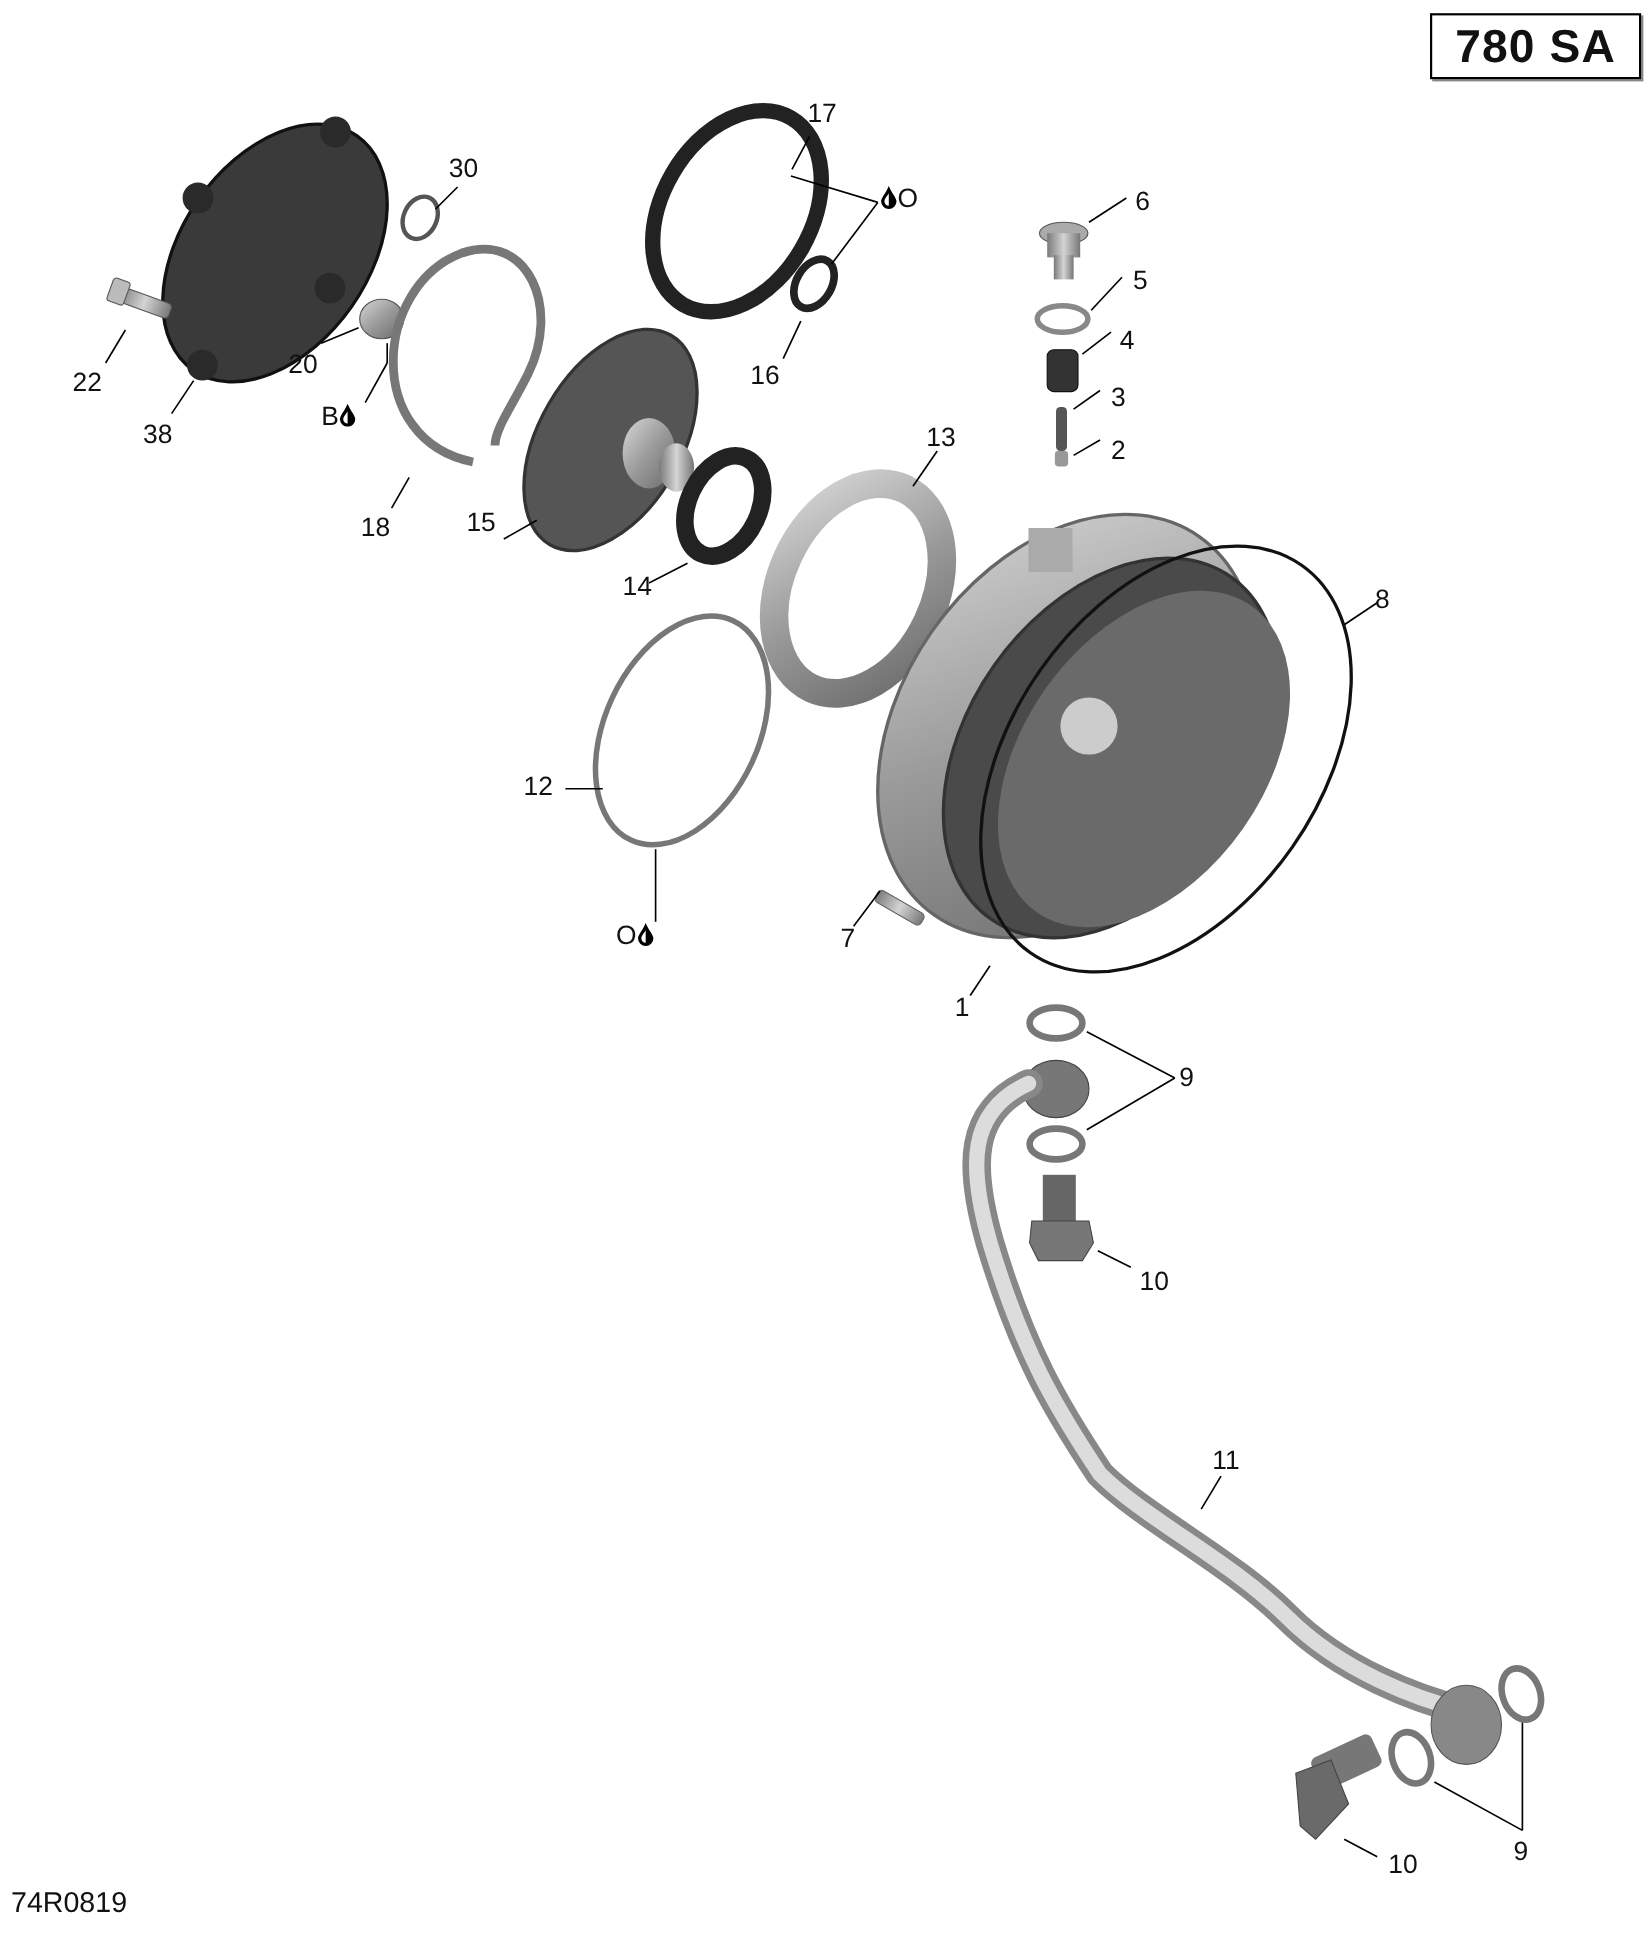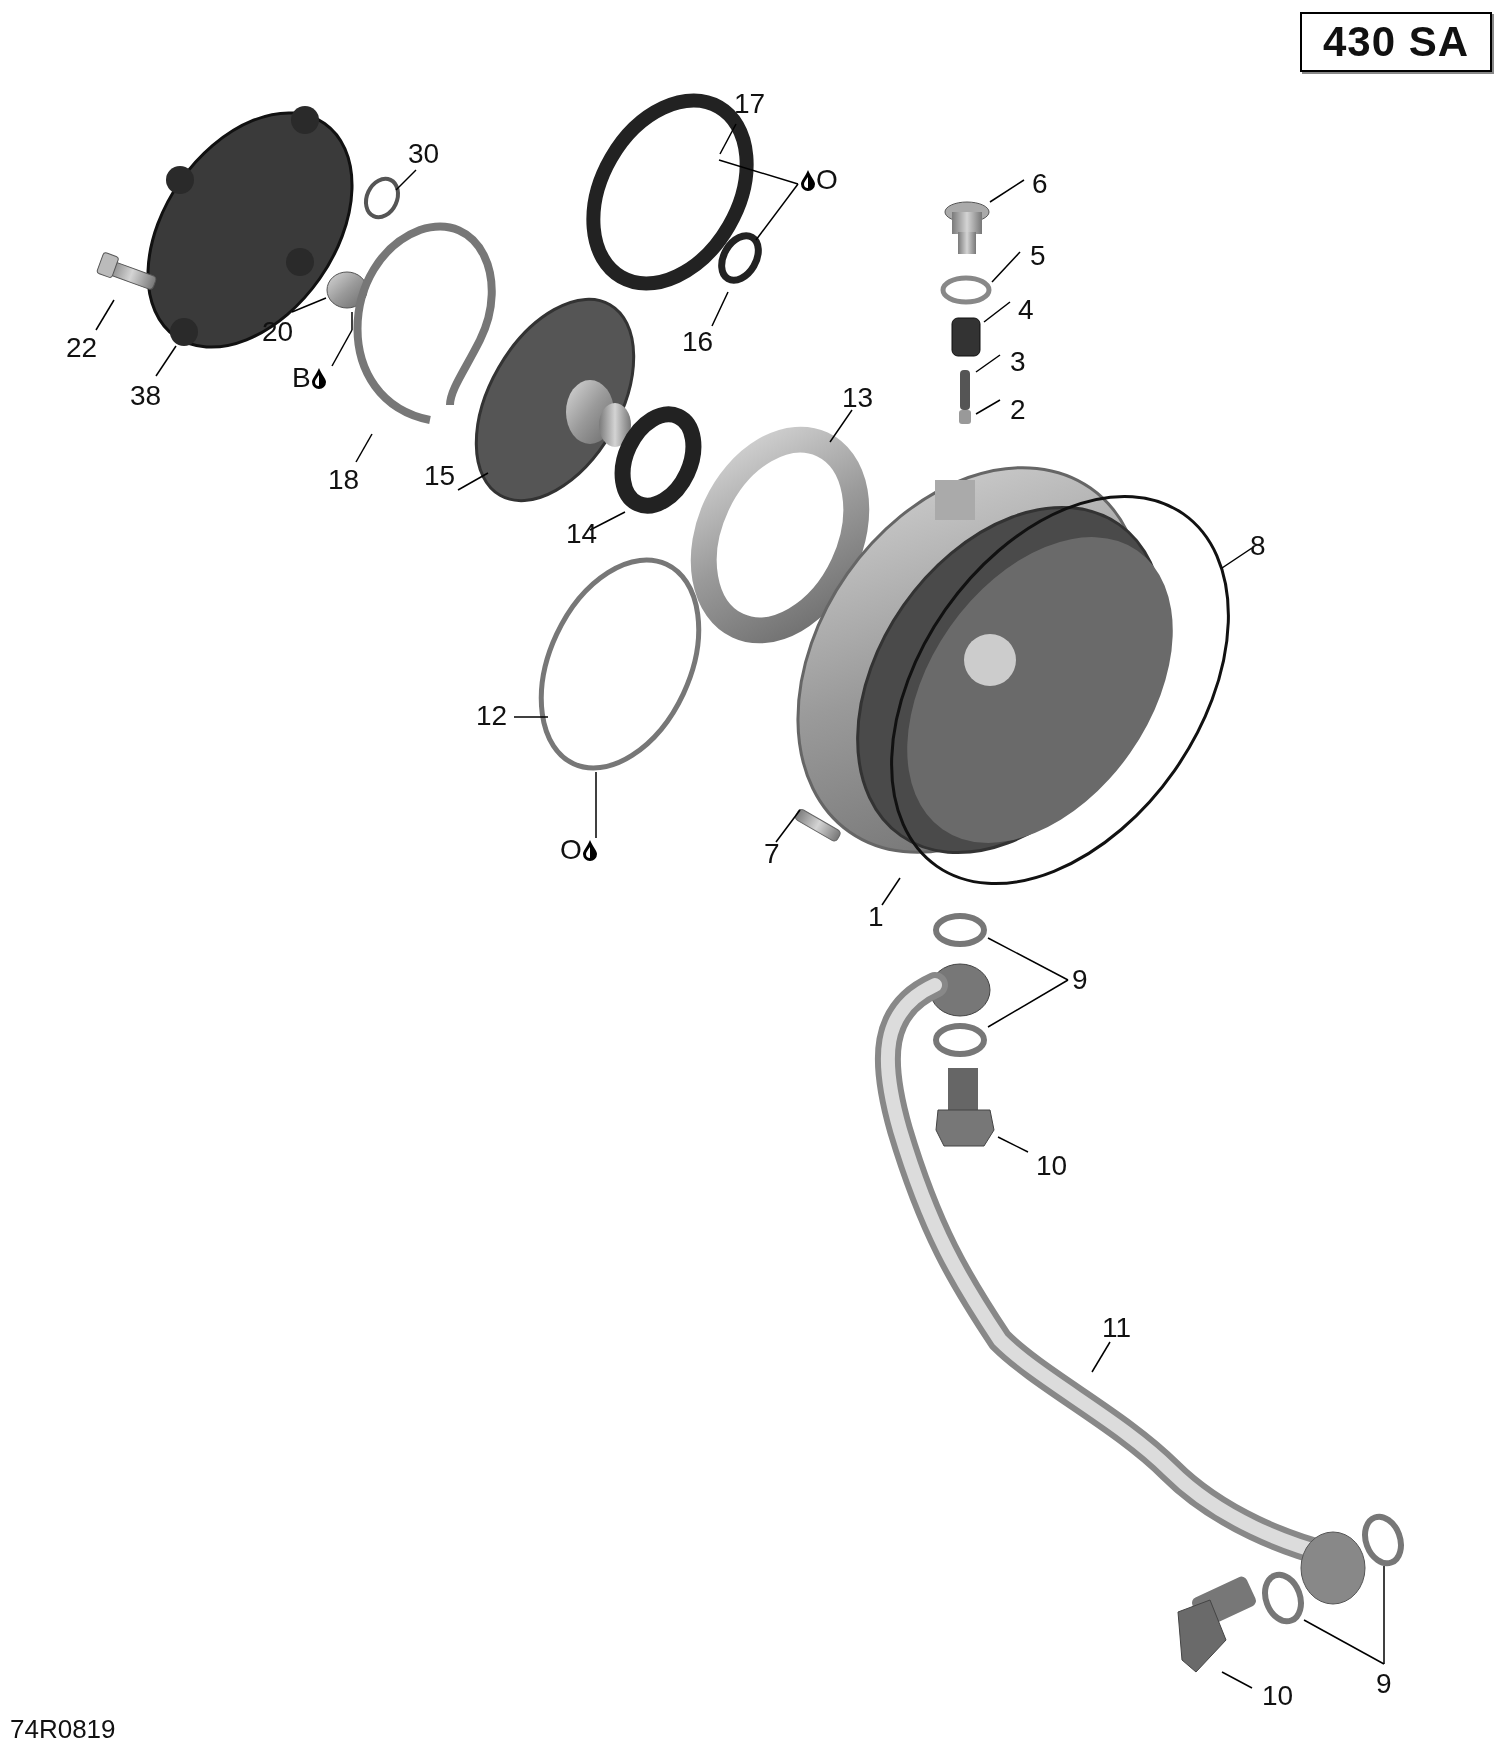--- a/index.html
+++ b/index.html
@@ -4,21 +4,21 @@
 <style>
   html, body { margin:0; padding:0; background:#ffffff; }
   body { width:1500px; height:1759px; position:relative; overflow:hidden;
          font-family:"Liberation Sans", sans-serif; color:#111; }
   #diagram { position:absolute; left:0; top:0; width:1500px; height:1759px; }
   .badge { position:absolute; left:1300px; top:12px; width:188px; height:56px;
            border:2px solid #000; box-shadow:2px 2px 0 #888; background:#fff;
            display:flex; align-items:center; justify-content:center;
            font-weight:bold; font-size:42px; letter-spacing:1px; }
   .ref { position:absolute; left:10px; top:1714px; font-size:26px; }
-  .callout { position:absolute; font-size:28px; line-height:24px; white-space:nowrap; }
+  .callout { position:absolute; font-size:24px; line-height:24px; white-space:nowrap; }
 </style>
 </head>
 <body>
 
 <div id="diagram">
 
   <svg width="1500" height="1759" viewBox="0 0 1500 1759" xmlns="http://www.w3.org/2000/svg">
     <defs>
       <linearGradient id="metal" x1="0" y1="0" x2="1" y2="1">
         <stop offset="0" stop-color="#d8d8d8"></stop>
@@ -147,21 +147,21 @@
       <line x1="416" y1="170" x2="396" y2="190"></line>
       <line x1="156" y1="376" x2="176" y2="346"></line>
       <line x1="96" y1="330" x2="114" y2="300"></line>
       <line x1="352" y1="312" x2="352" y2="330"></line>
       <line x1="352" y1="330" x2="332" y2="366"></line>
       <line x1="596" y1="772" x2="596" y2="838"></line>
     </g>
   </svg>
 
   
-  <div class="badge">430 SA</div>
+  <div class="badge">780 SA</div>
 
   
   <div class="ref">74R0819</div>
 
   
   <div class="callout" style="left:868px;top:905px">1</div>
   <div class="callout" style="left:1010px;top:398px">2</div>
   <div class="callout" style="left:1010px;top:350px">3</div>
   <div class="callout" style="left:1018px;top:298px">4</div>
   <div class="callout" style="left:1030px;top:244px">5</div>

